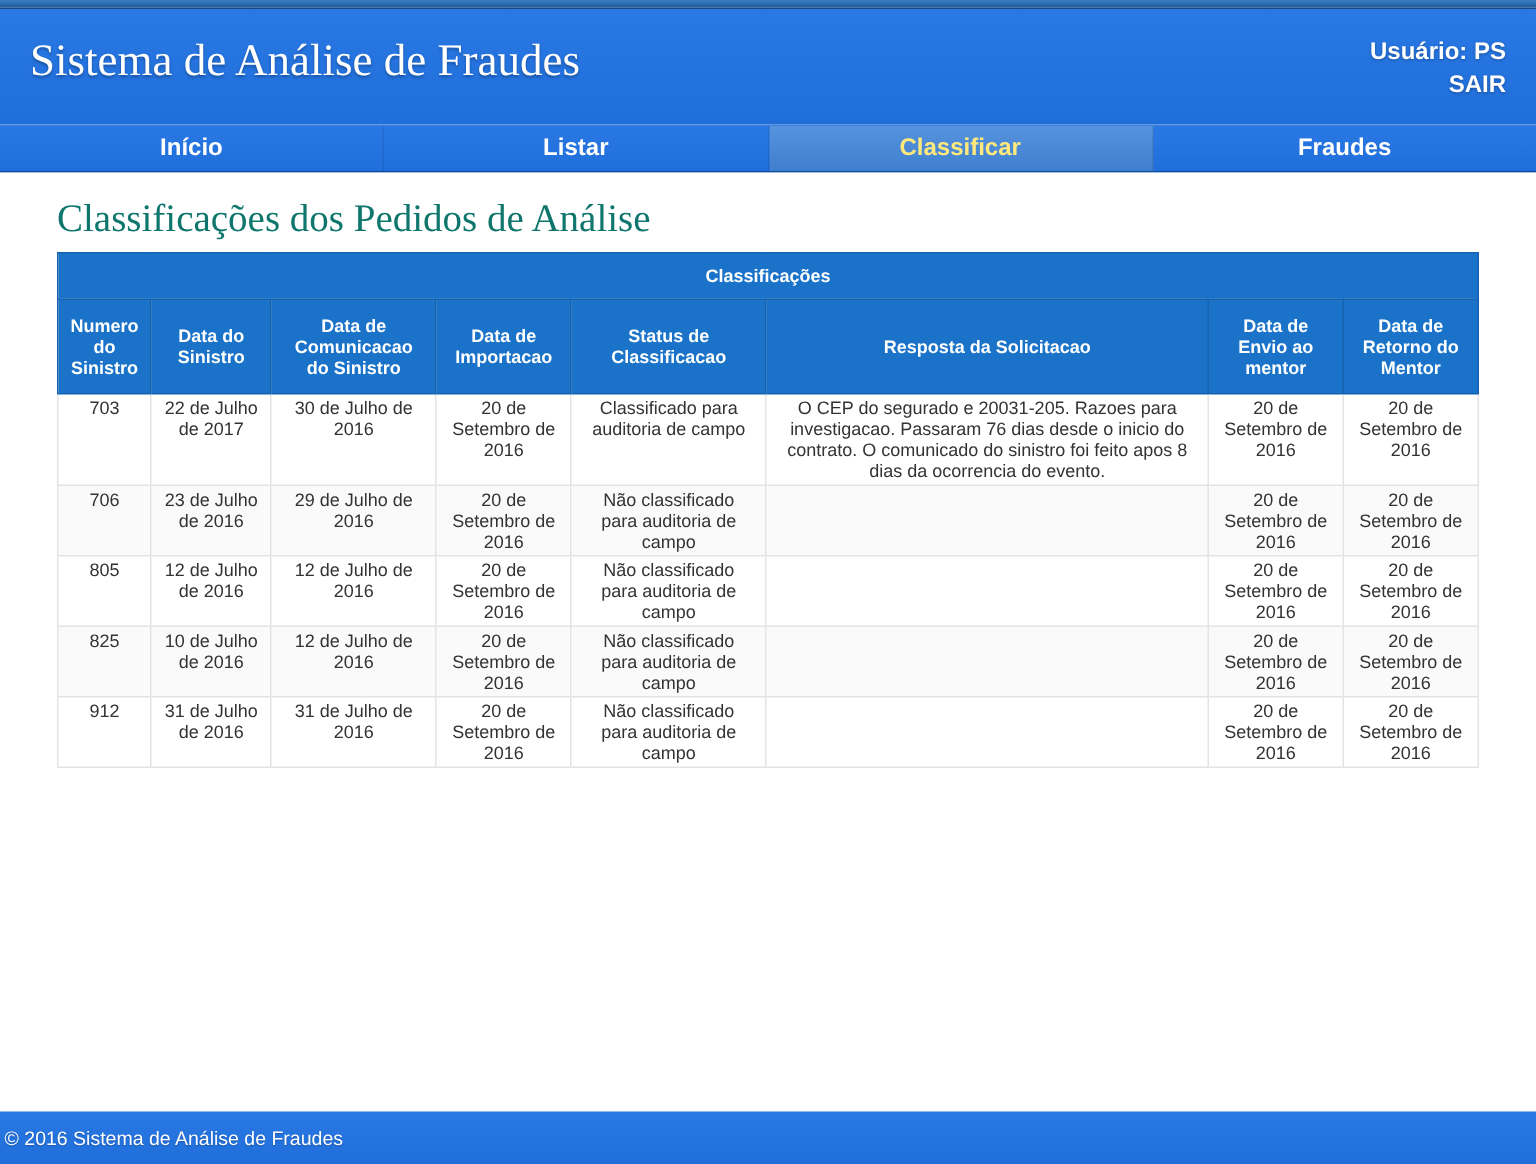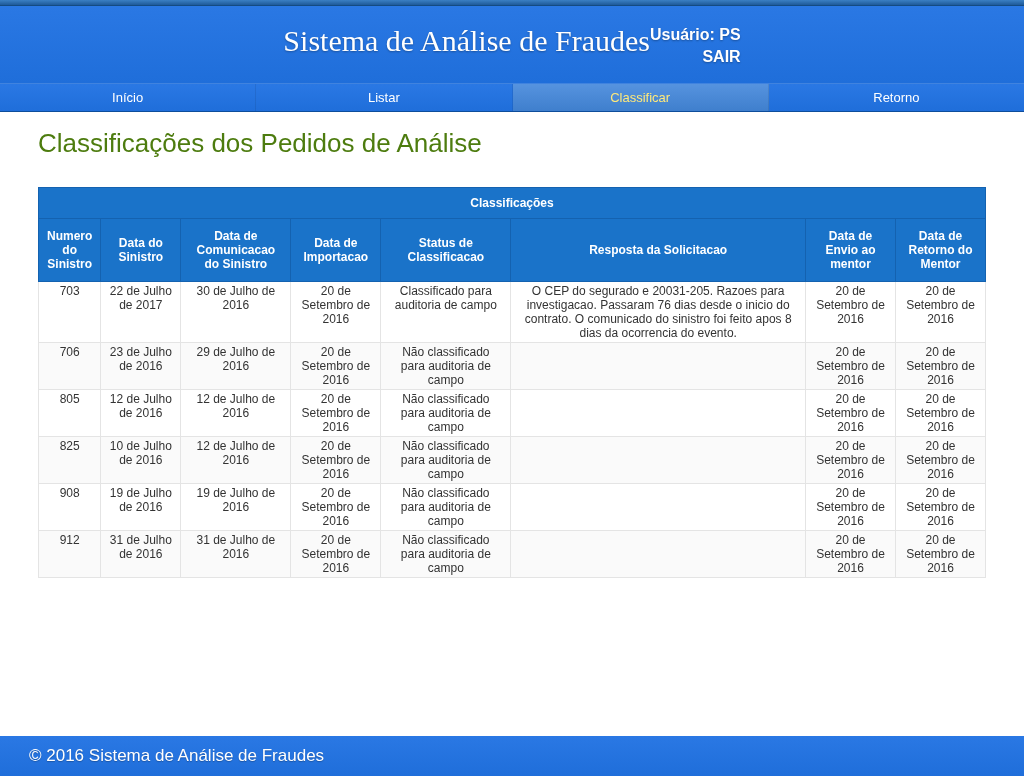--- a/index.html
+++ b/index.html
@@ -15,21 +15,21 @@
     }
     .topbar {
       height: 6px;
       background: linear-gradient(to bottom, #3a7fc4, #1e5a99);
       border-bottom: 1px solid #144b82;
     }
     .header {
       background: linear-gradient(to bottom, #2a78e4, #1f6eda);
       padding: 18px 20px 14px 20px;
       display: flex;
-      justify-content: center;
+      justify-content: space-between;
       align-items: flex-start;
       text-shadow: 0 1px 2px rgba(0,0,0,0.3);
     }
     .header h1 {
       font-family: Georgia, "Times New Roman", serif;
       font-weight: normal;
       color: #fff;
       font-size: 30px;
     }
     .header .userbox {
@@ -46,44 +46,44 @@
     .nav {
       display: flex;
       background: #1f6eda;
       border-top: 1px solid rgba(255,255,255,0.15);
       border-bottom: 1px solid #0e4d9b;
     }
     .nav .tab {
       flex: 1;
       text-align: center;
       padding: 6px 0;
-      font-size: 13px;
-      color: #fff;
-      font-weight: normal;
+      font-size: 16px;
+      color: #fff;
+      font-weight: bold;
       cursor: pointer;
       background: linear-gradient(to bottom, #2a78e4, #1f6eda);
       border-right: 1px solid rgba(0,0,0,0.08);
     }
     .nav .tab:last-child { border-right: none; }
     .nav .tab.active {
       background: linear-gradient(to bottom, #5693df, #3f7fcd);
       color: #ffe97a;
     }
     .content {
       flex: 1;
       background: #fff;
       padding: 16px 38px 30px 38px;
       overflow: auto;
     }
     .content h2 {
-      font-family: Liberation Sans, sans-serif;
+      font-family: Liberation Serif, serif;
       font-weight: normal;
       font-size: 26px;
-      color: #4d7c0f;
-      margin-bottom: 28px;
+      color: #0f766e;
+      margin-bottom: 7px;
     }
     table.data {
       width: 100%;
       border-collapse: collapse;
       border: 1px solid #d6d6d6;
       font-size: 12px;
     }
     table.data thead th {
       background: #1a73c9;
       color: #fff;
@@ -104,22 +104,22 @@
       text-align: center;
       vertical-align: top;
       color: #333;
     }
     table.data tbody tr:nth-child(even) td {
       background: #fafafa;
     }
     .footer {
       background: linear-gradient(to bottom, #2a78e4, #1f6eda);
       color: #fff;
-      font-size: 17px;
-      padding: 10px 29px;
+      font-size: 13px;
+      padding: 10px 3px;
       text-shadow: 0 1px 1px rgba(0,0,0,0.25);
     }
     .col-num { width: 60px; }
     .col-date { width: 80px; }
     .col-comm { width: 110px; }
     .col-imp { width: 90px; }
     .col-status { width: 130px; }
     .col-resp { width: auto; }
     .col-env { width: 90px; }
     .col-ret { width: 90px; }
@@ -134,21 +134,21 @@
   <div class="userbox">
     <div>Usuário: PS</div>
     <a href="#">SAIR</a>
   </div>
 </div>
 
 <div class="nav" id="nav">
     <div class="tab">Início</div>
     <div class="tab">Listar</div>
     <div class="tab active">Classificar</div>
-    <div class="tab">Retorno</div>
+    <div class="tab">Fraudes</div>
   </div>
 
 <div class="content">
   <h2>Classificações dos Pedidos de Análise</h2>
 
   <table class="data">
     <thead>
       <tr class="superhdr">
         <th colspan="8">Classificações</th>
       </tr>
@@ -198,30 +198,20 @@
           <td class="col-num">825</td>
           <td class="col-date">10 de Julho de 2016</td>
           <td class="col-comm">12 de Julho de 2016</td>
           <td class="col-imp">20 de Setembro de 2016</td>
           <td class="col-status">Não classificado para auditoria de campo</td>
           <td class="col-resp"></td>
           <td class="col-env">20 de Setembro de 2016</td>
           <td class="col-ret">20 de Setembro de 2016</td>
         </tr>
         <tr>
-          <td class="col-num">908</td>
-          <td class="col-date">19 de Julho de 2016</td>
-          <td class="col-comm">19 de Julho de 2016</td>
-          <td class="col-imp">20 de Setembro de 2016</td>
-          <td class="col-status">Não classificado para auditoria de campo</td>
-          <td class="col-resp"></td>
-          <td class="col-env">20 de Setembro de 2016</td>
-          <td class="col-ret">20 de Setembro de 2016</td>
-        </tr>
-        <tr>
           <td class="col-num">912</td>
           <td class="col-date">31 de Julho de 2016</td>
           <td class="col-comm">31 de Julho de 2016</td>
           <td class="col-imp">20 de Setembro de 2016</td>
           <td class="col-status">Não classificado para auditoria de campo</td>
           <td class="col-resp"></td>
           <td class="col-env">20 de Setembro de 2016</td>
           <td class="col-ret">20 de Setembro de 2016</td>
         </tr>
       </tbody>

